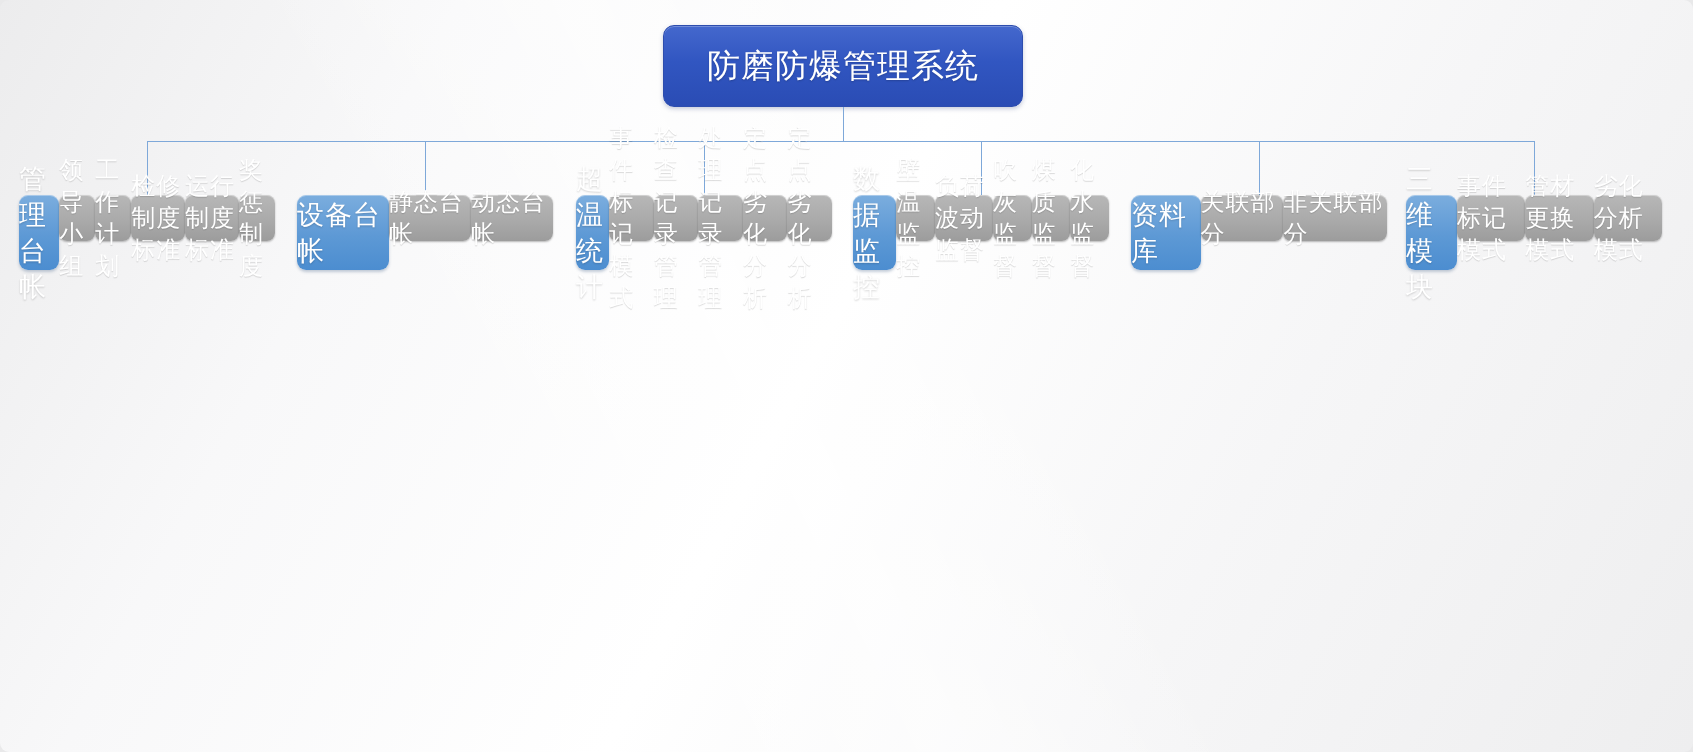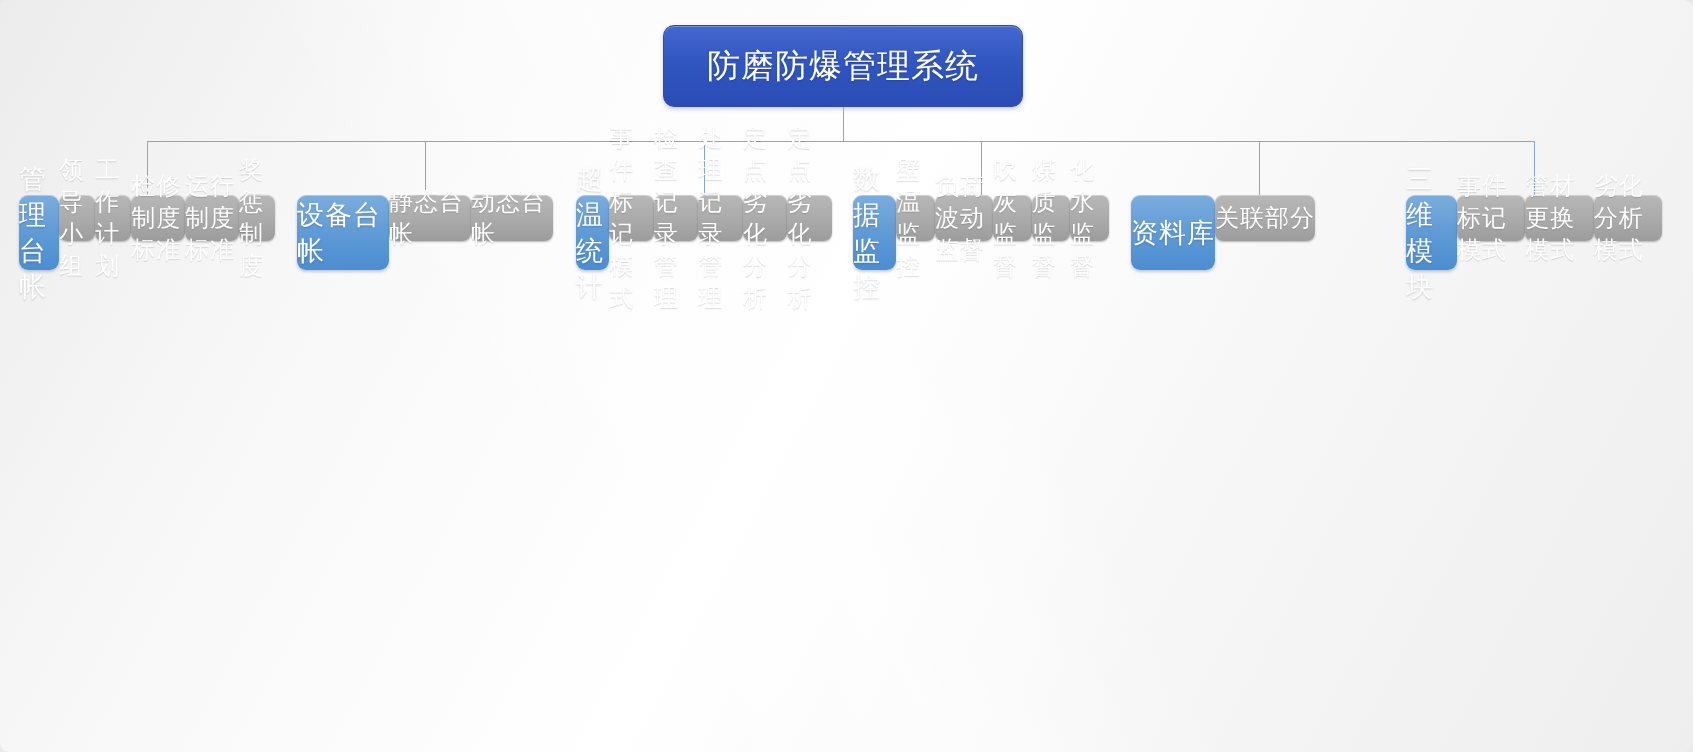--- a/index.html
+++ b/index.html
@@ -132,20 +132,21 @@
     <div class="child-box">壁温监控</div>
     <div class="child-box">负荷波动监督</div>
     <div class="child-box">吹灰监督</div>
     <div class="child-box">煤质监督</div>
     <div class="child-box">化水监督</div>
   </div>
 
   <div class="column col-5">
     <div class="header-box">资料库</div>
     <div class="child-box">关联部分</div>
+    <div class="child-box">非关联部分</div>
   </div>
 
   <div class="column col-6">
     <div class="header-box">三维模块</div>
     <div class="child-box">事件标记模式</div>
     <div class="child-box">管材更换模式</div>
     <div class="child-box">劣化分析模式</div>
   </div>
 
 </div>

